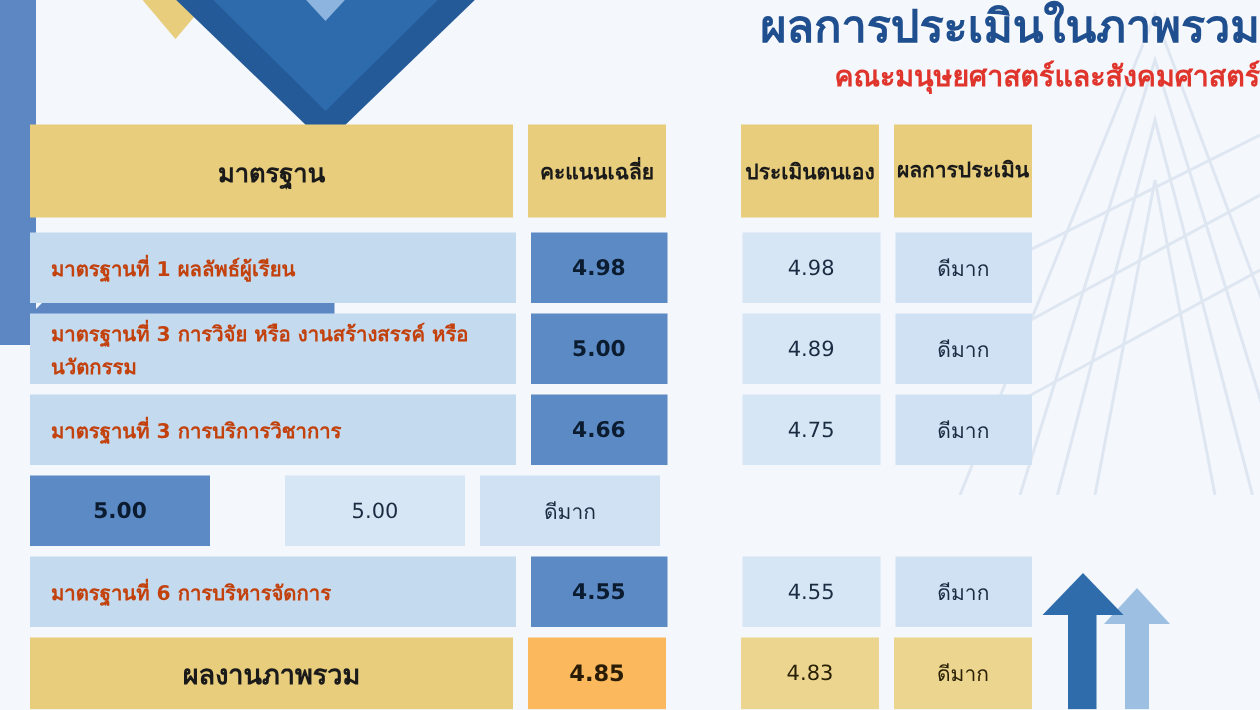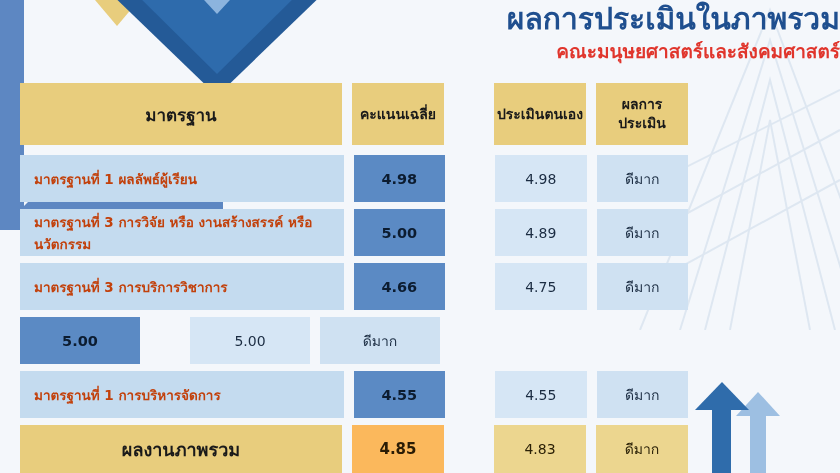--- a/index.html
+++ b/index.html
@@ -59,21 +59,21 @@
   .c-name{width:420px;margin-right:10px;}
   .c-avg{width:120px;margin-right:2px;}
   .c-self{width:120px;margin-right:10px;margin-left:48px;}
   .c-res{width:120px;}
 
   
   .row-head{height:62px;margin-bottom:10px;}
   .row-head .cell{background:#e8cd7d;color:#1a1a1a;font-weight:bold;}
   .row-head .c-name{font-size:17px;}
   .row-head .c-avg,.row-head .c-self{font-size:14px;}
-  .row-head .c-res{font-size:14px;flex-direction:column;line-height:1.35;text-align:center;}
+  .row-head .c-res{font-size:14px;flex-direction:row;line-height:1.35;text-align:center;}
 
   
   .row-data{height:47px;}
   .row-data .c-name{background:#c4dbef;color:#c2410c;font-weight:bold;font-size:13.5px;
      justify-content:flex-start;padding-left:14px;}
   .row-data .c-avg{background:#5b8ac4;color:#0c1c30;font-weight:bold;font-size:14.5px;}
   .row-data .c-self{background:#d6e6f5;color:#1b2c42;font-size:14px;}
   .row-data .c-res{background:#cfe1f2;color:#1b2c42;font-size:14px;}
 
   
@@ -152,21 +152,21 @@
       <div class="cell c-res">ดีมาก</div>
     </div>
 
     <div class="row row-data">
       <div class="cell c-avg">5.00</div>
       <div class="cell c-self">5.00</div>
       <div class="cell c-res">ดีมาก</div>
     </div>
 
     <div class="row row-data">
-      <div class="cell c-name">มาตรฐานที่ 1 การบริหารจัดการ</div>
+      <div class="cell c-name">มาตรฐานที่ 6 การบริหารจัดการ</div>
       <div class="cell c-avg">4.55</div>
       <div class="cell c-self">4.55</div>
       <div class="cell c-res">ดีมาก</div>
     </div>
 
     <div class="row row-sum">
       <div class="cell c-name">ผลงานภาพรวม</div>
       <div class="cell c-avg">4.85</div>
       <div class="cell c-self">4.83</div>
       <div class="cell c-res">ดีมาก</div>

